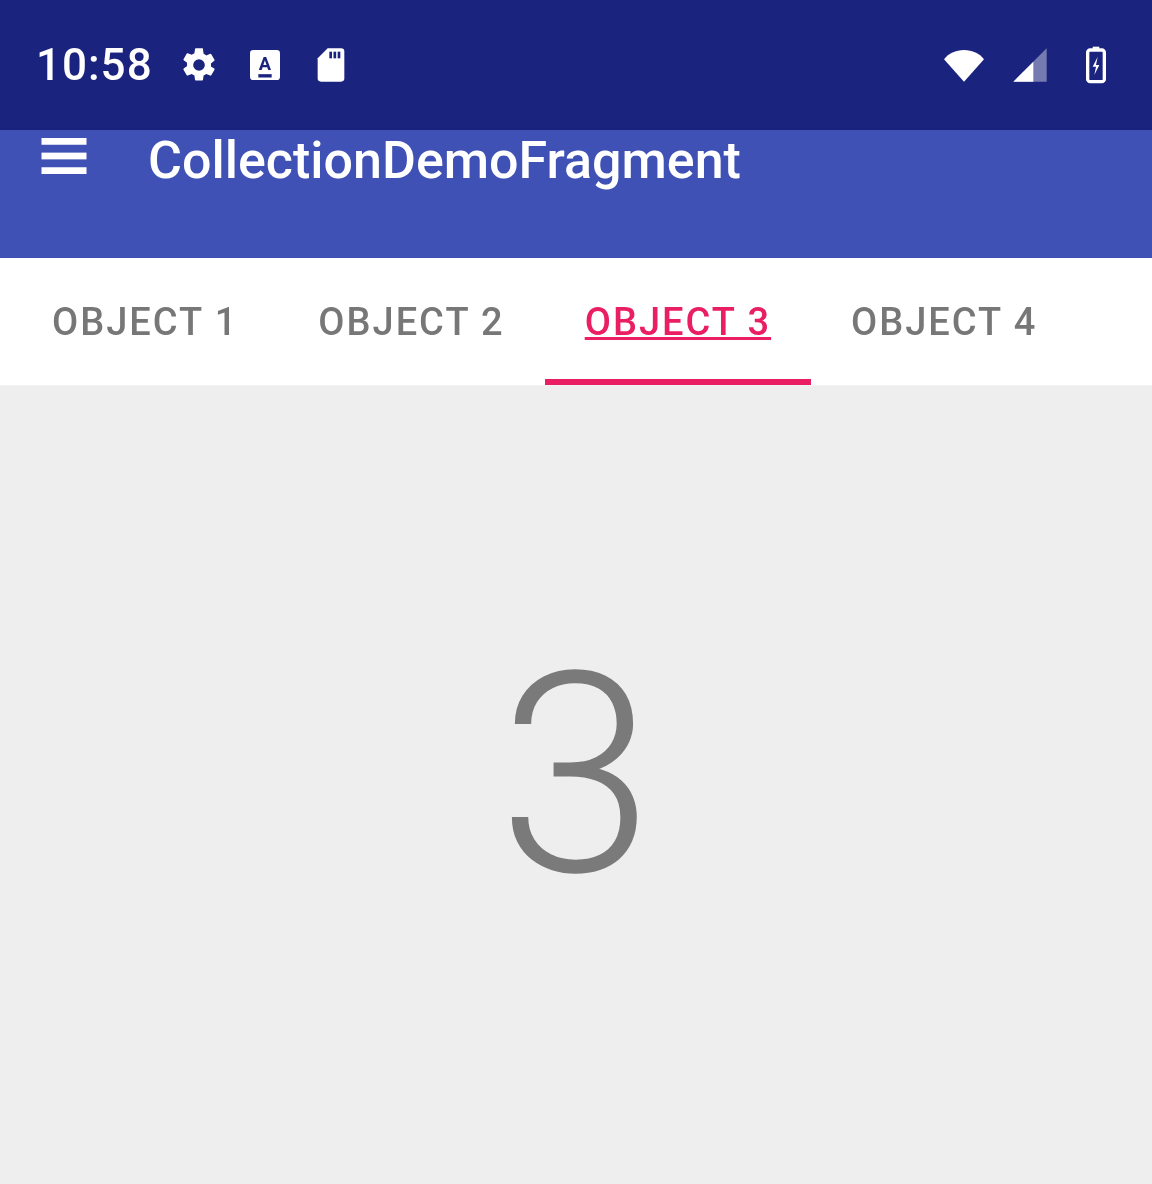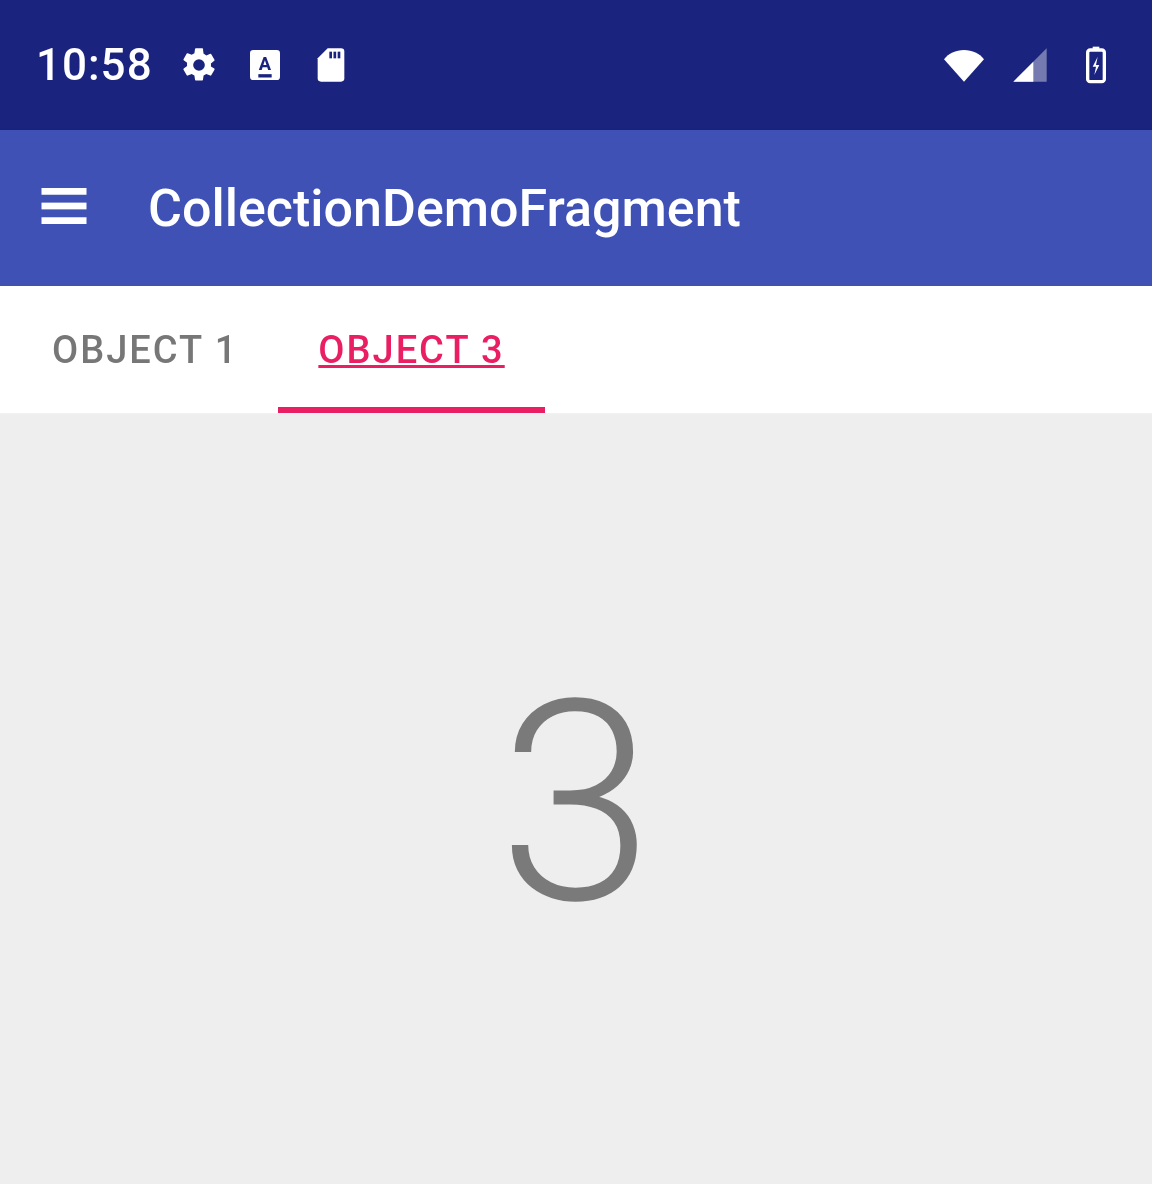--- a/index.html
+++ b/index.html
@@ -15,25 +15,25 @@
     padding: 0 36px;
     justify-content: space-between;
   }
   .status-left, .status-right { display: flex; align-items: center; gap: 26px; }
   .clock { font-size: 44px; font-weight: 500; letter-spacing: 1px; }
   .status-icon { width: 40px; height: 40px; display: inline-block; }
   .status-icon svg { width: 100%; height: 100%; display: block; }
 
   
   .app-bar {
-    height: 156px;
+    height: 128px;
     background: #3f51b5;
     color: #ffffff;
     display: flex;
-    align-items: center;
+    align-items: flex-start;
     padding: 0 36px;
     gap: 56px;
     box-shadow: 0 2px 4px rgba(0,0,0,.15);
   }
   .hamburger {
     width: 56px; height: 56px; display: flex; align-items: center; justify-content: center;
     cursor: pointer;
   }
   .hamburger svg { width: 54px; height: 54px; }
   .app-title { font-size: 52px; font-weight: 500; }
@@ -145,20 +145,26 @@
         </svg>
     </span>
   </div>
   <div class="app-title">CollectionDemoFragment</div>
 </div>
 
 <div class="tab-strip">
   <div class="tab">
     <span>OBJECT 1</span>
   </div>
+  <div class="tab">
+    <span>OBJECT 2</span>
+  </div>
   <div class="tab active">
     <span>OBJECT 3</span>
+  </div>
+  <div class="tab">
+    <span>OBJECT 4</span>
   </div>
 </div>
 
 <div class="content">
   <div class="big-number">3</div>
 </div>
 
 </body></html>

